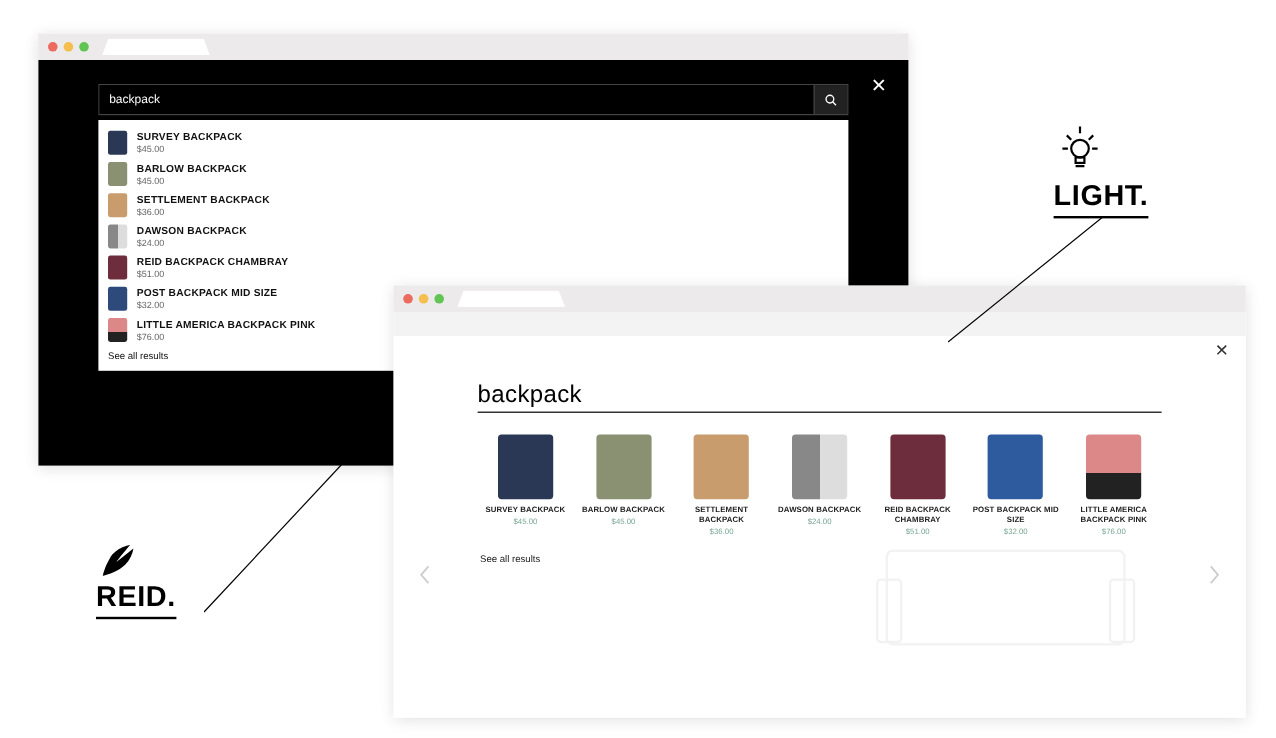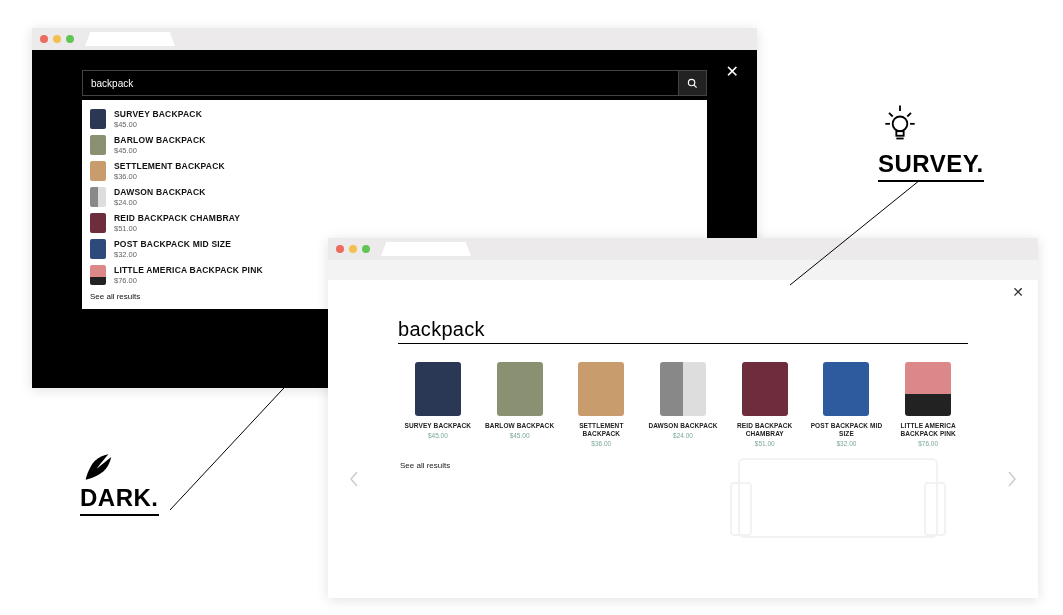--- a/index.html
+++ b/index.html
@@ -291,35 +291,35 @@
         </svg>
     </div>
     <div class="sofa"></div>
   </div>
 </div>
 
 <div id="label-dark" class="label-block">
   <svg class="icon-feather" width="34" height="34" viewBox="0 0 24 24" fill="#000">
     <path d="M20 3c0 0-8 1-12 8c-3 5-4 10-4 10s5-1 10-4c7-4 8-12 8-12L12 13c0 0 2-3 8-10z"></path>
   </svg>
-  <div class="label-title">DARK.</div>
+  <div class="label-title">REID.</div>
 </div>
 
 <div id="label-light" class="label-block">
   <svg class="icon-lightbulb" width="44" height="44" viewBox="0 0 48 48" fill="none" stroke="#000" stroke-width="2">
     <circle cx="24" cy="26" r="8"></circle>
     <line x1="24" y1="6" x2="24" y2="12"></line>
     <line x1="8" y1="26" x2="13" y2="26"></line>
     <line x1="35" y1="26" x2="40" y2="26"></line>
     <line x1="12" y1="14" x2="16" y2="18"></line>
     <line x1="36" y1="14" x2="32" y2="18"></line>
     <rect x="20" y="34" width="8" height="5"></rect>
     <line x1="20" y1="42" x2="28" y2="42"></line>
   </svg>
-  <div class="label-title">SURVEY.</div>
+  <div class="label-title">LIGHT.</div>
 </div>
 
 <svg class="connector" style="left:170px; top:350px;" width="160" height="170">
   <polyline points="0,160 140,10"></polyline>
 </svg>
 <svg class="connector" style="left:790px; top:180px;" width="140" height="110">
   <polyline points="130,0 0,105"></polyline>
 </svg>
 
 </body></html>

